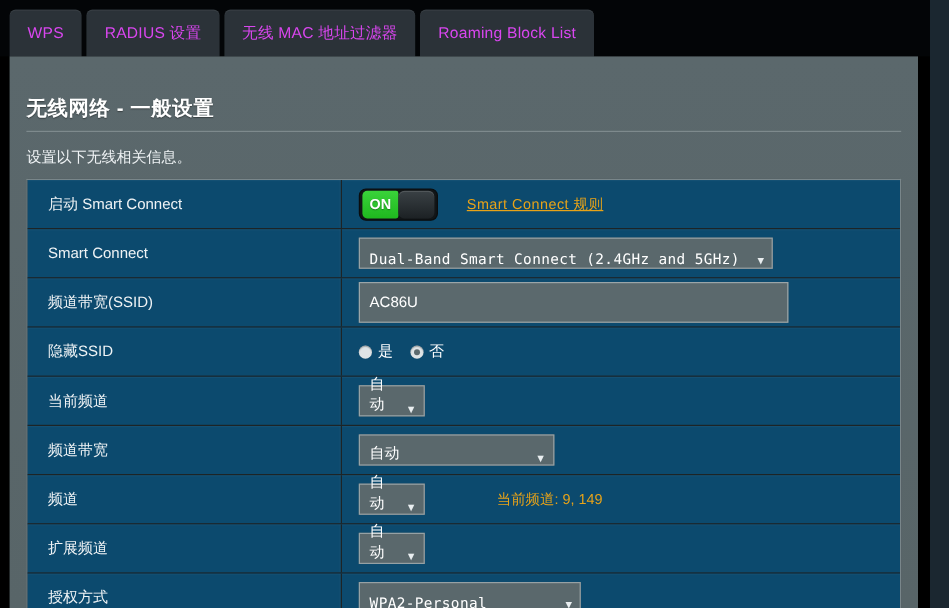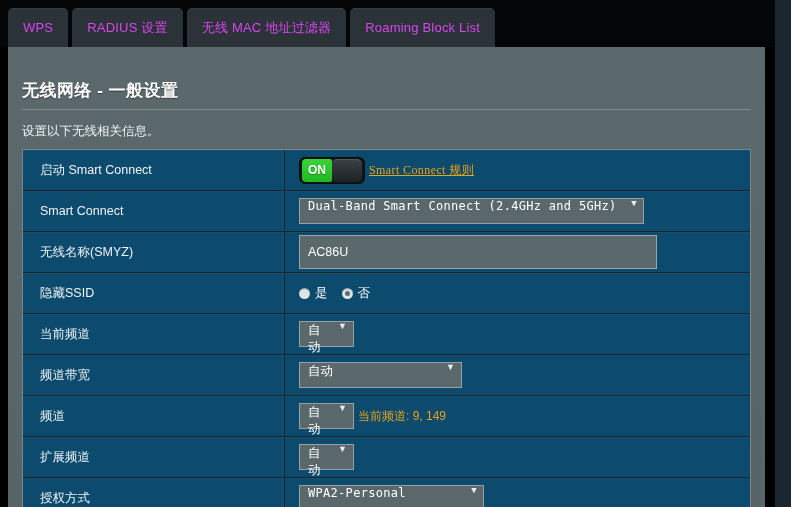--- a/index.html
+++ b/index.html
@@ -130,21 +130,21 @@
     font-size: 12.5px;
     color: #eff3f5;
     border-right: 1px solid #1d2426;
     box-shadow: inset -1px 0 0 rgba(255,255,255,.04);
   }
   .row-field {
     flex: 1;
     display: flex;
     align-items: center;
     padding-left: 14px;
-    gap: 4px;
+    gap: 24px;
   }
   
   .toggle {
     width: 66px;
     height: 27px;
     border-radius: 6px;
     background: #111517;
     display: flex;
     align-items: center;
     padding: 2px;
@@ -166,36 +166,36 @@
     text-shadow: 0 1px 1px rgba(0,0,0,.35);
   }
   .toggle .knob {
     width: 31px;
     height: 23px;
     border-radius: 5px;
     background: linear-gradient(#3a4145, #1c2124);
     box-shadow: inset 0 1px 0 rgba(255,255,255,.12);
   }
   .sc-link {
-    font-family: Liberation Serif, serif;
+    font-family: Liberation Sans, sans-serif;
     font-size: 12px;
     color: #e8a318;
     text-decoration: underline;
     letter-spacing: .4px;
     cursor: pointer;
   }
   
   .sel {
     box-sizing: border-box;
     height: 26px;
     background: #5a686c;
     border: 1px solid #96a1a4;
     color: #ffffff;
     display: flex;
-    align-items: flex-start;
+    align-items: flex-end;
     justify-content: space-between;
     padding: 0 6px 0 8px;
     font-size: 12.5px;
     cursor: pointer;
     gap: 8px;
   }
   .sel.mono {
     font-family: "DejaVu Sans Mono", "Liberation Mono", monospace;
     font-size: 12px;
     letter-spacing: .3px;
@@ -247,20 +247,21 @@
     content: "";
     position: absolute;
     left: 3px; top: 3px;
     width: 5px; height: 5px;
     border-radius: 50%;
     background: #5c6a6e;
   }
   .note {
     font-size: 12px;
     color: #e8a318;
+    margin-left: 36px;
   }
   .watermark {
     position: absolute;
     right: 26px;
     bottom: 8px;
     font-size: 17px;
     color: #7fa5a8;
     letter-spacing: .5px;
     opacity: .85;
     font-family: "Liberation Sans", sans-serif;
@@ -312,21 +313,21 @@
         <div class="row-label">Smart Connect</div>
         <div class="row-field">
           <div class="sel mono w-xwide">
             <span>Dual-Band Smart Connect (2.4GHz and 5GHz)</span>
             <span class="caret">▼</span>
           </div>
         </div>
       </div>
 
       <div class="row">
-        <div class="row-label">无线名称(SMYZ)</div>
+        <div class="row-label">频道带宽(SSID)</div>
         <div class="row-field">
           <div class="txt">
             <span>AC86U</span>
           </div>
         </div>
       </div>
 
       <div class="row">
         <div class="row-label">隐藏SSID</div>
         <div class="row-field">

